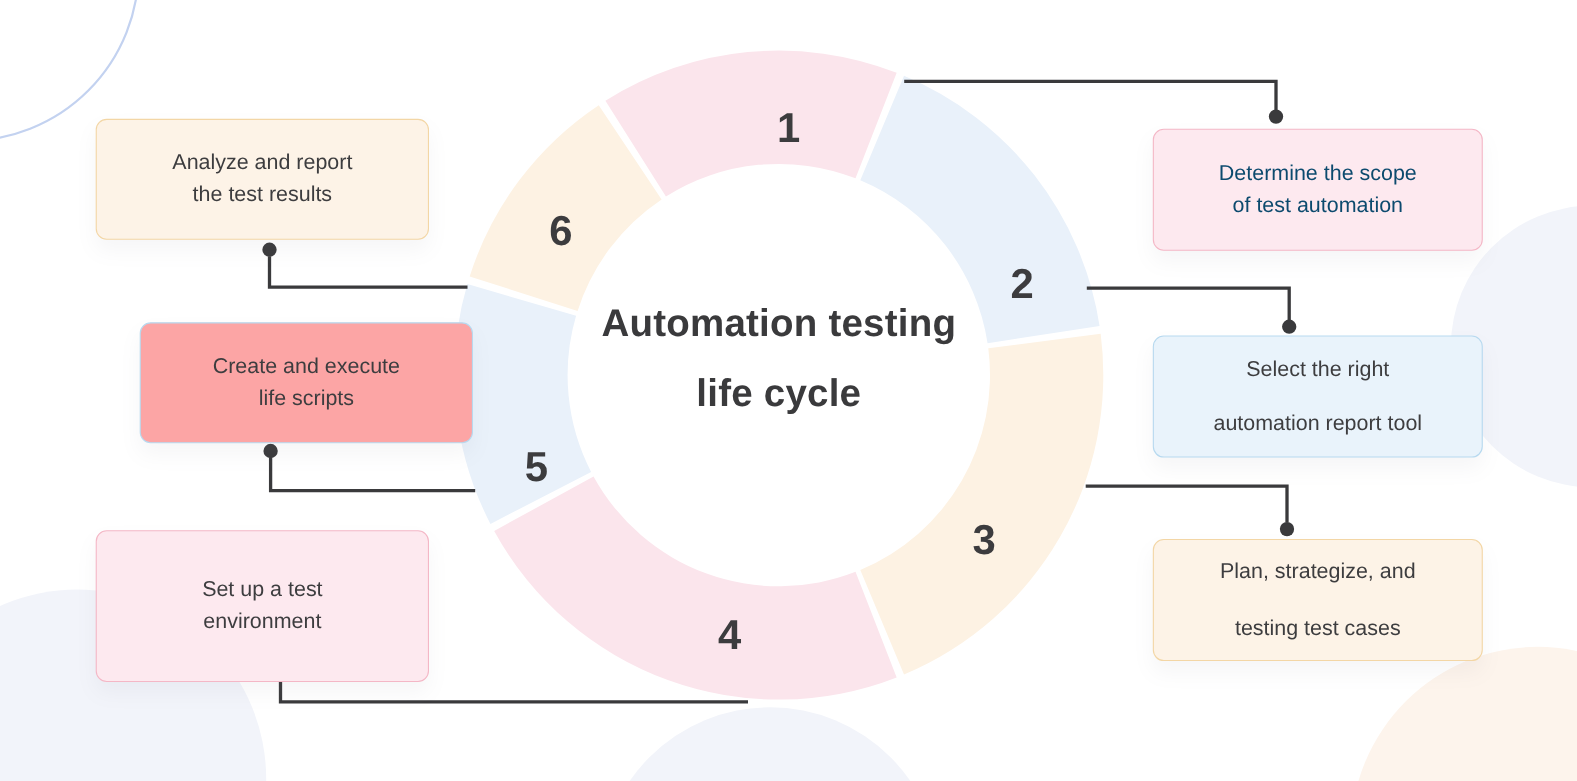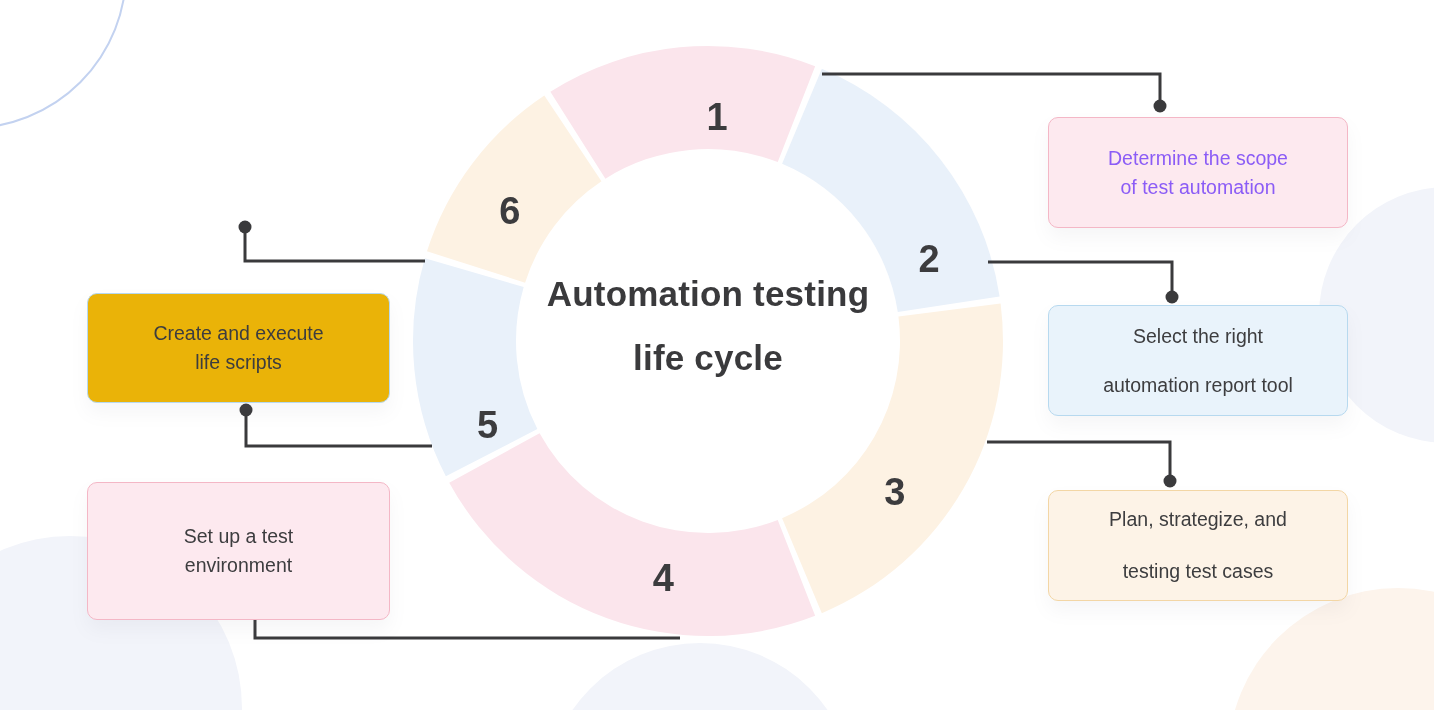--- a/index.html
+++ b/index.html
@@ -57,29 +57,33 @@
       <polyline points="255,607 255,638 680,638" fill="none" stroke="#3a3a3c" stroke-width="3"></polyline>
       <circle cx="255" cy="601" r="6.5" fill="#3a3a3c"></circle>
       <polyline points="246,416 246,446 432,446" fill="none" stroke="#3a3a3c" stroke-width="3"></polyline>
       <circle cx="246" cy="410" r="6.5" fill="#3a3a3c"></circle>
       <polyline points="245,233 245,261 425,261" fill="none" stroke="#3a3a3c" stroke-width="3"></polyline>
       <circle cx="245" cy="227" r="6.5" fill="#3a3a3c"></circle>
     </svg>
 
   <div class="title" style="color: rgb(58, 58, 60);">Automation testing life cycle</div>
 
-  <div class="box pos-create" style="background: #eab308; border-color: rgb(183, 217, 239); color: rgb(61, 61, 63);">
+  <div class="box pos-analyze" style="background: rgb(253, 243, 231); border-color: rgb(243, 214, 165); color: rgb(61, 61, 63);">
+    <span>Analyze and report</span>
+    <span>the test results</span>
+  </div>
+  <div class="box pos-create" style="background: #fca5a5; border-color: rgb(183, 217, 239); color: rgb(61, 61, 63); margin-left: 40px;">
     <span>Create and execute</span>
     <span>life scripts</span>
   </div>
   <div class="box pos-setup" style="background: rgb(253, 233, 239); border-color: rgb(244, 183, 198); color: rgb(61, 61, 63);">
     <span>Set up a test</span>
     <span>environment</span>
   </div>
-  <div class="box pos-determine" style="background: rgb(253, 233, 239); border-color: rgb(244, 183, 198); color: #8b5cf6; text-align: right;">
+  <div class="box pos-determine" style="background: rgb(253, 233, 239); border-color: rgb(244, 183, 198); color: #0c4a6e; text-align: right;">
     <span>Determine the scope</span>
     <span>of test automation</span>
   </div>
   <div class="box pos-select" style="background: rgb(233, 243, 251); border-color: rgb(183, 217, 239); color: rgb(61, 61, 63); gap: 20px;">
     <span>Select the right</span>
     <span>automation report tool</span>
   </div>
   <div class="box pos-plan" style="background: rgb(253, 243, 231); border-color: rgb(243, 214, 165); color: rgb(61, 61, 63); gap: 23px;">
     <span>Plan, strategize, and</span>
     <span>testing test cases</span>

